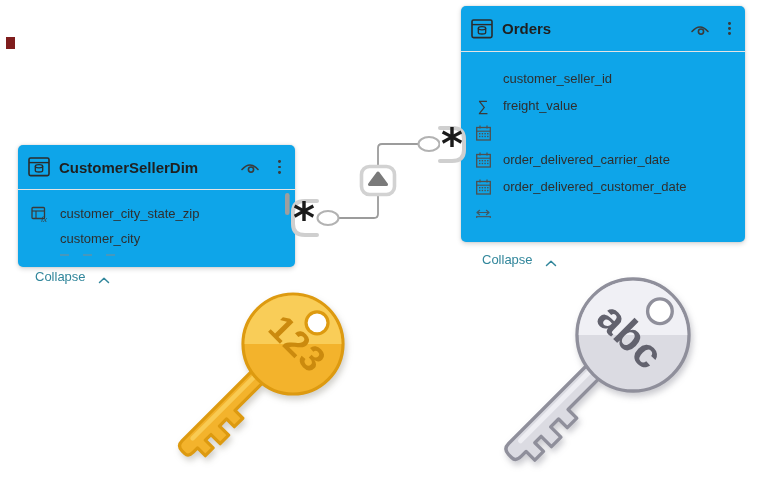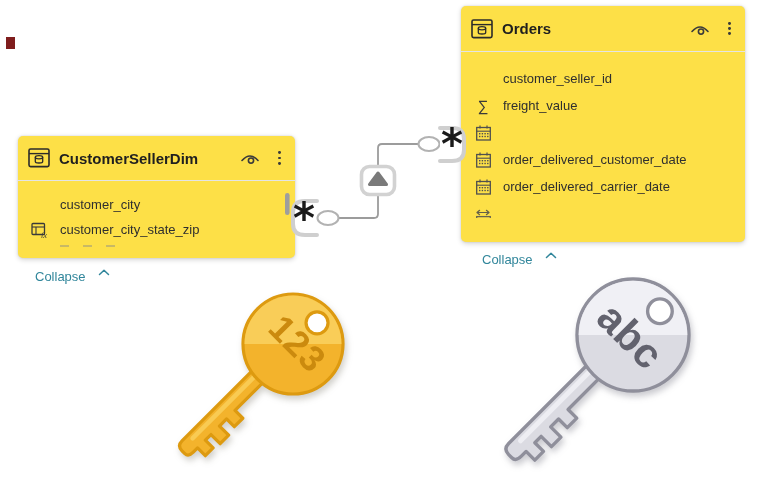--- a/index.html
+++ b/index.html
@@ -3,24 +3,24 @@
 <meta charset="utf-8">
 <style>
   html,body{margin:0;padding:0;}
   body{
     width:768px;height:485px;position:relative;overflow:hidden;
     background:#ffffff;font-family:"Liberation Sans",sans-serif;
     -webkit-font-smoothing:antialiased;
   }
   .red-marker{position:absolute;left:6px;top:37px;width:9px;height:12px;}
   .card{
-    position:absolute;background:#fde047;border-radius:5px;
+    position:absolute;background:#0ea5e9;border-radius:5px;
     box-shadow:0 0 2px rgba(0,0,0,.12),0 1.6px 5px rgba(0,0,0,.16);
   }
-  .card-left{left:18px;top:136px;width:277px;height:122px;}
+  .card-left{left:18px;top:145px;width:277px;height:122px;}
   .card-right{left:461px;top:6px;width:284px;height:236px;}
   .card-header{
     display:flex;align-items:center;height:45px;
     padding:0 12px 0 10px;border-bottom:1px solid #e4e4e4;box-sizing:border-box;
   }
   .card-right .card-header{height:46px;}
   .table-icon{flex:0 0 auto;margin-right:9px;display:flex;}
   .card-title{flex:1;font-size:15px;font-weight:700;color:#1f1f1f;white-space:nowrap;overflow:hidden;}
   .eye-icon{flex:0 0 auto;display:flex;margin-left:8px;}
   .more-icon{flex:0 0 auto;display:flex;flex-direction:column;gap:2.6px;margin-left:16px;padding:2px;}
@@ -30,21 +30,21 @@
   .field-row{display:flex;align-items:center;height:25px;padding-left:12px;font-size:13px;color:#2f2f2f;}
   .card-right .field-row{height:27px;}
   .icon-slot{flex:0 0 20px;margin-right:10px;display:flex;justify-content:center;align-items:center;}
   .sigma{font-size:15px;color:#3a3a3a;line-height:1;}
   .field-label{white-space:nowrap;}
   .clipped{height:7px;overflow:hidden;opacity:.45;align-items:flex-start;}
   .clipped-dashes{display:flex;gap:14px;margin-left:30px;padding-top:3px;}
   .clipped-dashes i{width:9px;height:2px;background:#8a8a8a;display:block;}
   .clipped-icon-row{height:9px;overflow:hidden;opacity:.85;}
   .collapse-link{
-    position:absolute;display:flex;align-items:flex-start;gap:12px;
+    position:absolute;display:flex;align-items:flex-end;gap:12px;
     font-size:13px;color:#31869B;cursor:pointer;
   }
   .collapse-left{left:35px;top:269px;}
   .collapse-right{left:482px;top:252px;}
   .rel-layer{position:absolute;left:0;top:0;pointer-events:none;}
   .key-svg{position:absolute;filter:drop-shadow(2px 4px 3px rgba(90,85,70,.28));}
   .key-gold{left:160px;top:280px;}
   .key-silver{left:495px;top:268px;filter:drop-shadow(2px 4px 3px rgba(70,70,85,.28));}
   .key-text{font-family:"Liberation Sans",sans-serif;font-weight:700;}
   .ast{font-family:"DejaVu Sans",sans-serif;font-weight:700;fill:#1a1a1a;}
@@ -72,33 +72,33 @@
       </svg>
     </span>
     <span class="more-icon">
         <i></i>
         <i></i>
         <i></i>
       </span>
   </header>
   <div class="rows">
     <div class="field-row">
-      <span class="icon-slot"></span>
-      <span class="field-label">customer_city</span>
-    </div>
-    <div class="field-row">
       <span class="icon-slot">
         <svg width="19" height="16" viewBox="0 0 19 16">
           <rect x="1" y="1.5" width="12.5" height="11" rx="1" fill="none" stroke="#3a3a3a" stroke-width="1.3"></rect>
           <line x1="1" y1="5" x2="13.5" y2="5" stroke="#3a3a3a" stroke-width="1.1"></line>
           <line x1="5" y1="5" x2="5" y2="12.5" stroke="#3a3a3a" stroke-width="1.1"></line>
           <text x="10" y="15.5" font-size="8.5" font-style="italic" font-family="Liberation Serif, serif" fill="#3a3a3a">fx</text>
         </svg>
       </span>
       <span class="field-label">customer_city_state_zip</span>
+    </div>
+    <div class="field-row">
+      <span class="icon-slot"></span>
+      <span class="field-label">customer_city</span>
     </div>
     <div class="field-row clipped">
       <span class="clipped-dashes">
           <i></i>
           <i></i>
           <i></i>
         </span>
     </div>
   </div>
 </section>
@@ -175,42 +175,42 @@
               <rect x="6.7" y="8" width="1.4" height="1.4"></rect>
               <rect x="9.4" y="8" width="1.4" height="1.4"></rect>
               <rect x="12.1" y="8" width="1.4" height="1.4"></rect>
             <rect x="4" y="10.8" width="1.4" height="1.4"></rect>
               <rect x="6.7" y="10.8" width="1.4" height="1.4"></rect>
               <rect x="9.4" y="10.8" width="1.4" height="1.4"></rect>
               <rect x="12.1" y="10.8" width="1.4" height="1.4"></rect>
           </g>
         </svg>
       </span>
-      <span class="field-label">order_delivered_customer_date</span>
+      <span class="field-label">order_delivered_carrier_date</span>
     </div>
     <div class="field-row">
       <span class="icon-slot">
         <svg width="17" height="16" viewBox="0 0 17 16">
           <line x1="5" y1="0.5" x2="5" y2="3.5" stroke="#4f4f4f" stroke-width="1.2"></line>
           <line x1="12" y1="0.5" x2="12" y2="3.5" stroke="#4f4f4f" stroke-width="1.2"></line>
           <rect x="1.7" y="2.5" width="13.6" height="12.5" fill="none" stroke="#4f4f4f" stroke-width="1.3"></rect>
           <line x1="1.7" y1="6.2" x2="15.3" y2="6.2" stroke="#4f4f4f" stroke-width="1.1"></line>
           <g fill="#4f4f4f">
             <rect x="4" y="8" width="1.4" height="1.4"></rect>
               <rect x="6.7" y="8" width="1.4" height="1.4"></rect>
               <rect x="9.4" y="8" width="1.4" height="1.4"></rect>
               <rect x="12.1" y="8" width="1.4" height="1.4"></rect>
             <rect x="4" y="10.8" width="1.4" height="1.4"></rect>
               <rect x="6.7" y="10.8" width="1.4" height="1.4"></rect>
               <rect x="9.4" y="10.8" width="1.4" height="1.4"></rect>
               <rect x="12.1" y="10.8" width="1.4" height="1.4"></rect>
           </g>
         </svg>
       </span>
-      <span class="field-label">order_delivered_carrier_date</span>
+      <span class="field-label">order_delivered_customer_date</span>
     </div>
     <div class="field-row clipped-icon-row">
       <span class="icon-slot">
         <svg width="17" height="9" viewBox="0 0 17 9">
           <path d="M2 3.5 H14 M2 3.5 L4.6 1.3 M2 3.5 L4.6 5.7 M14 3.5 L11.4 1.3 M14 3.5 L11.4 5.7" fill="none" stroke="#4a4a4a" stroke-width="1.2" stroke-linecap="round"></path>
           <rect x="1.7" y="7.6" width="13.6" height="8" fill="none" stroke="#4f4f4f" stroke-width="1.3"></rect>
         </svg>
       </span>
     </div>
   </div>

